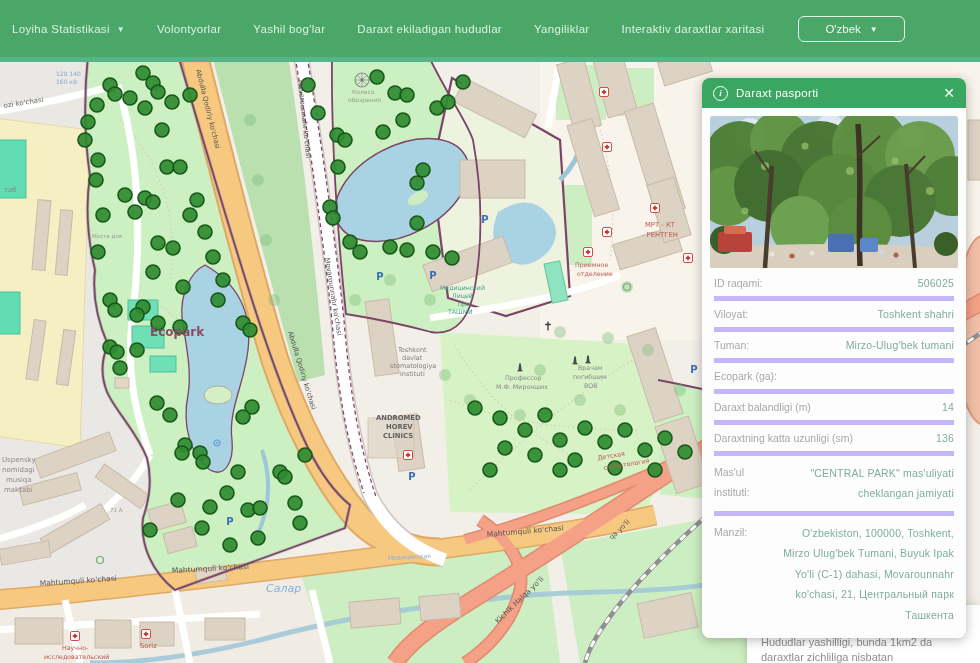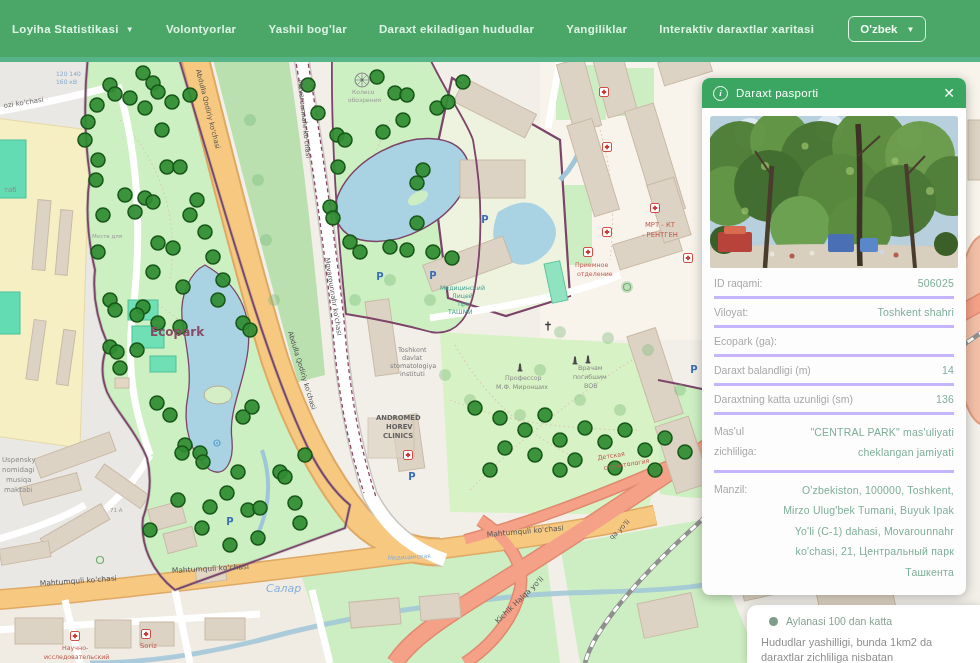--- a/index.html
+++ b/index.html
@@ -1,42 +1,42 @@
 <!DOCTYPE html>
 <html><head>
 <meta charset="utf-8">
 <style>
   html,body{margin:0;padding:0;background:#555;}
   #screen{position:relative;width:980px;height:663px;overflow:hidden;background:#f2efe9;
     font-family:"Liberation Sans",sans-serif;}
   
   #nav{position:absolute;left:0;top:0;width:980px;height:57px;background:#4aa768;z-index:40;
-    display:flex;align-items:center;gap:0;font-weight:bold;}
+    display:flex;align-items:center;gap:0;}
   #nav-strip{position:absolute;left:0;top:57px;width:980px;height:5px;background:#57b488;z-index:39;}
   .nav-item{color:#dcf2e3;font-size:11.5px;letter-spacing:.3px;margin-left:32px;cursor:pointer;
     display:flex;align-items:center;gap:7px;white-space:nowrap;}
   .nav-item:first-child{margin-left:12px;}
   .caret{font-size:8px;line-height:1;transform:translateY(1px);}
   #lang-btn{margin-left:34px;border:1.5px solid rgba(255,255,255,.85);border-radius:6px;
-    padding:6px 11px;color:#eefaf2;font-size:11.5px;display:flex;align-items:center;gap:9px;cursor:pointer;}
+    padding:6px 26px;color:#eefaf2;font-size:11.5px;display:flex;align-items:center;gap:9px;cursor:pointer;}
   
   #map{position:absolute;left:0;top:0;width:980px;height:663px;}
   
   #panel{position:absolute;left:702px;top:78px;width:264px;background:#fdfdfd;border-radius:8px;
     box-shadow:0 2px 12px rgba(0,0,0,.28);z-index:30;}
   #panel-header{height:30px;background:#3aa661;border-radius:8px 8px 0 0;display:flex;
     align-items:center;padding:0 11px;gap:8px;}
   #info-icon{width:13px;height:13px;border:1.3px solid #fff;border-radius:50%;color:#fff;
     font:italic bold 9px "Liberation Serif",serif;display:flex;align-items:center;justify-content:center;}
   #panel-title{color:#fff;font-size:11.5px;letter-spacing:.3px;flex:1;}
   #close-btn{color:#fff;font-size:14px;cursor:pointer;line-height:1;}
   #photo-wrap{margin:8px 8px 2px;height:152px;border-radius:3px;overflow:hidden;}
   #rows{padding:0 12px 6px;}
   .row{display:flex;justify-content:space-between;align-items:baseline;padding:7px 0;
-    border-top:3px solid #c4b5fd;font-size:10.5px;}
+    border-top:5px solid #c4b5fd;font-size:10.5px;}
   .row:first-child{border-top:none;}
   .row .lbl{color:#a8a8a8;flex-shrink:0;padding-right:8px;}
   .row .val{color:#7fae99;text-align:right;letter-spacing:.2px;}
   .row.multi{align-items:flex-start;}
   .row.multi .lbl{width:58px;line-height:1.9;}
   .row.multi .val{flex:1;line-height:1.95;}
   
   #legend{position:absolute;left:747px;top:605px;width:233px;height:58px;background:#fff;
     border-radius:10px 0 0 0;box-shadow:0 1px 8px rgba(0,0,0,.2);z-index:29;padding:10px 0 0 14px;box-sizing:border-box;}
   #legend-item{display:flex;align-items:center;gap:8px;font-size:10.5px;color:#87a391;margin-left:8px;}
@@ -553,33 +553,37 @@
     <div id="rows">
       <div class="row">
         <span class="lbl">ID raqami:</span>
         <span class="val">506025</span>
       </div>
       <div class="row">
         <span class="lbl">Viloyat:</span>
         <span class="val">Toshkent shahri</span>
       </div>
       <div class="row">
+        <span class="lbl">Tuman:</span>
+        <span class="val">Mirzo-Ulug'bek tumani</span>
+      </div>
+      <div class="row">
         <span class="lbl">Ecopark (ga):</span>
         <span class="val"></span>
       </div>
       <div class="row">
         <span class="lbl">Daraxt balandligi (m)</span>
         <span class="val">14</span>
       </div>
       <div class="row">
         <span class="lbl">Daraxtning katta uzunligi (sm)</span>
         <span class="val">136</span>
       </div>
       <div class="row multi">
-        <span class="lbl">Mas'ul zichliliga:</span>
+        <span class="lbl">Mas'ul instituti:</span>
         <span class="val">"CENTRAL PARK" mas'uliyati cheklangan jamiyati</span>
       </div>
       <div class="row multi">
         <span class="lbl">Manzil:</span>
         <span class="val">O'zbekiston, 100000, Toshkent, Mirzo Ulug'bek Tumani, Buyuk Ipak Yo'li (C-1) dahasi, Movarounnahr ko'chasi, 21, Центральный парк Ташкента</span>
       </div>
     </div>
   </div>
 
   <div id="legend">

